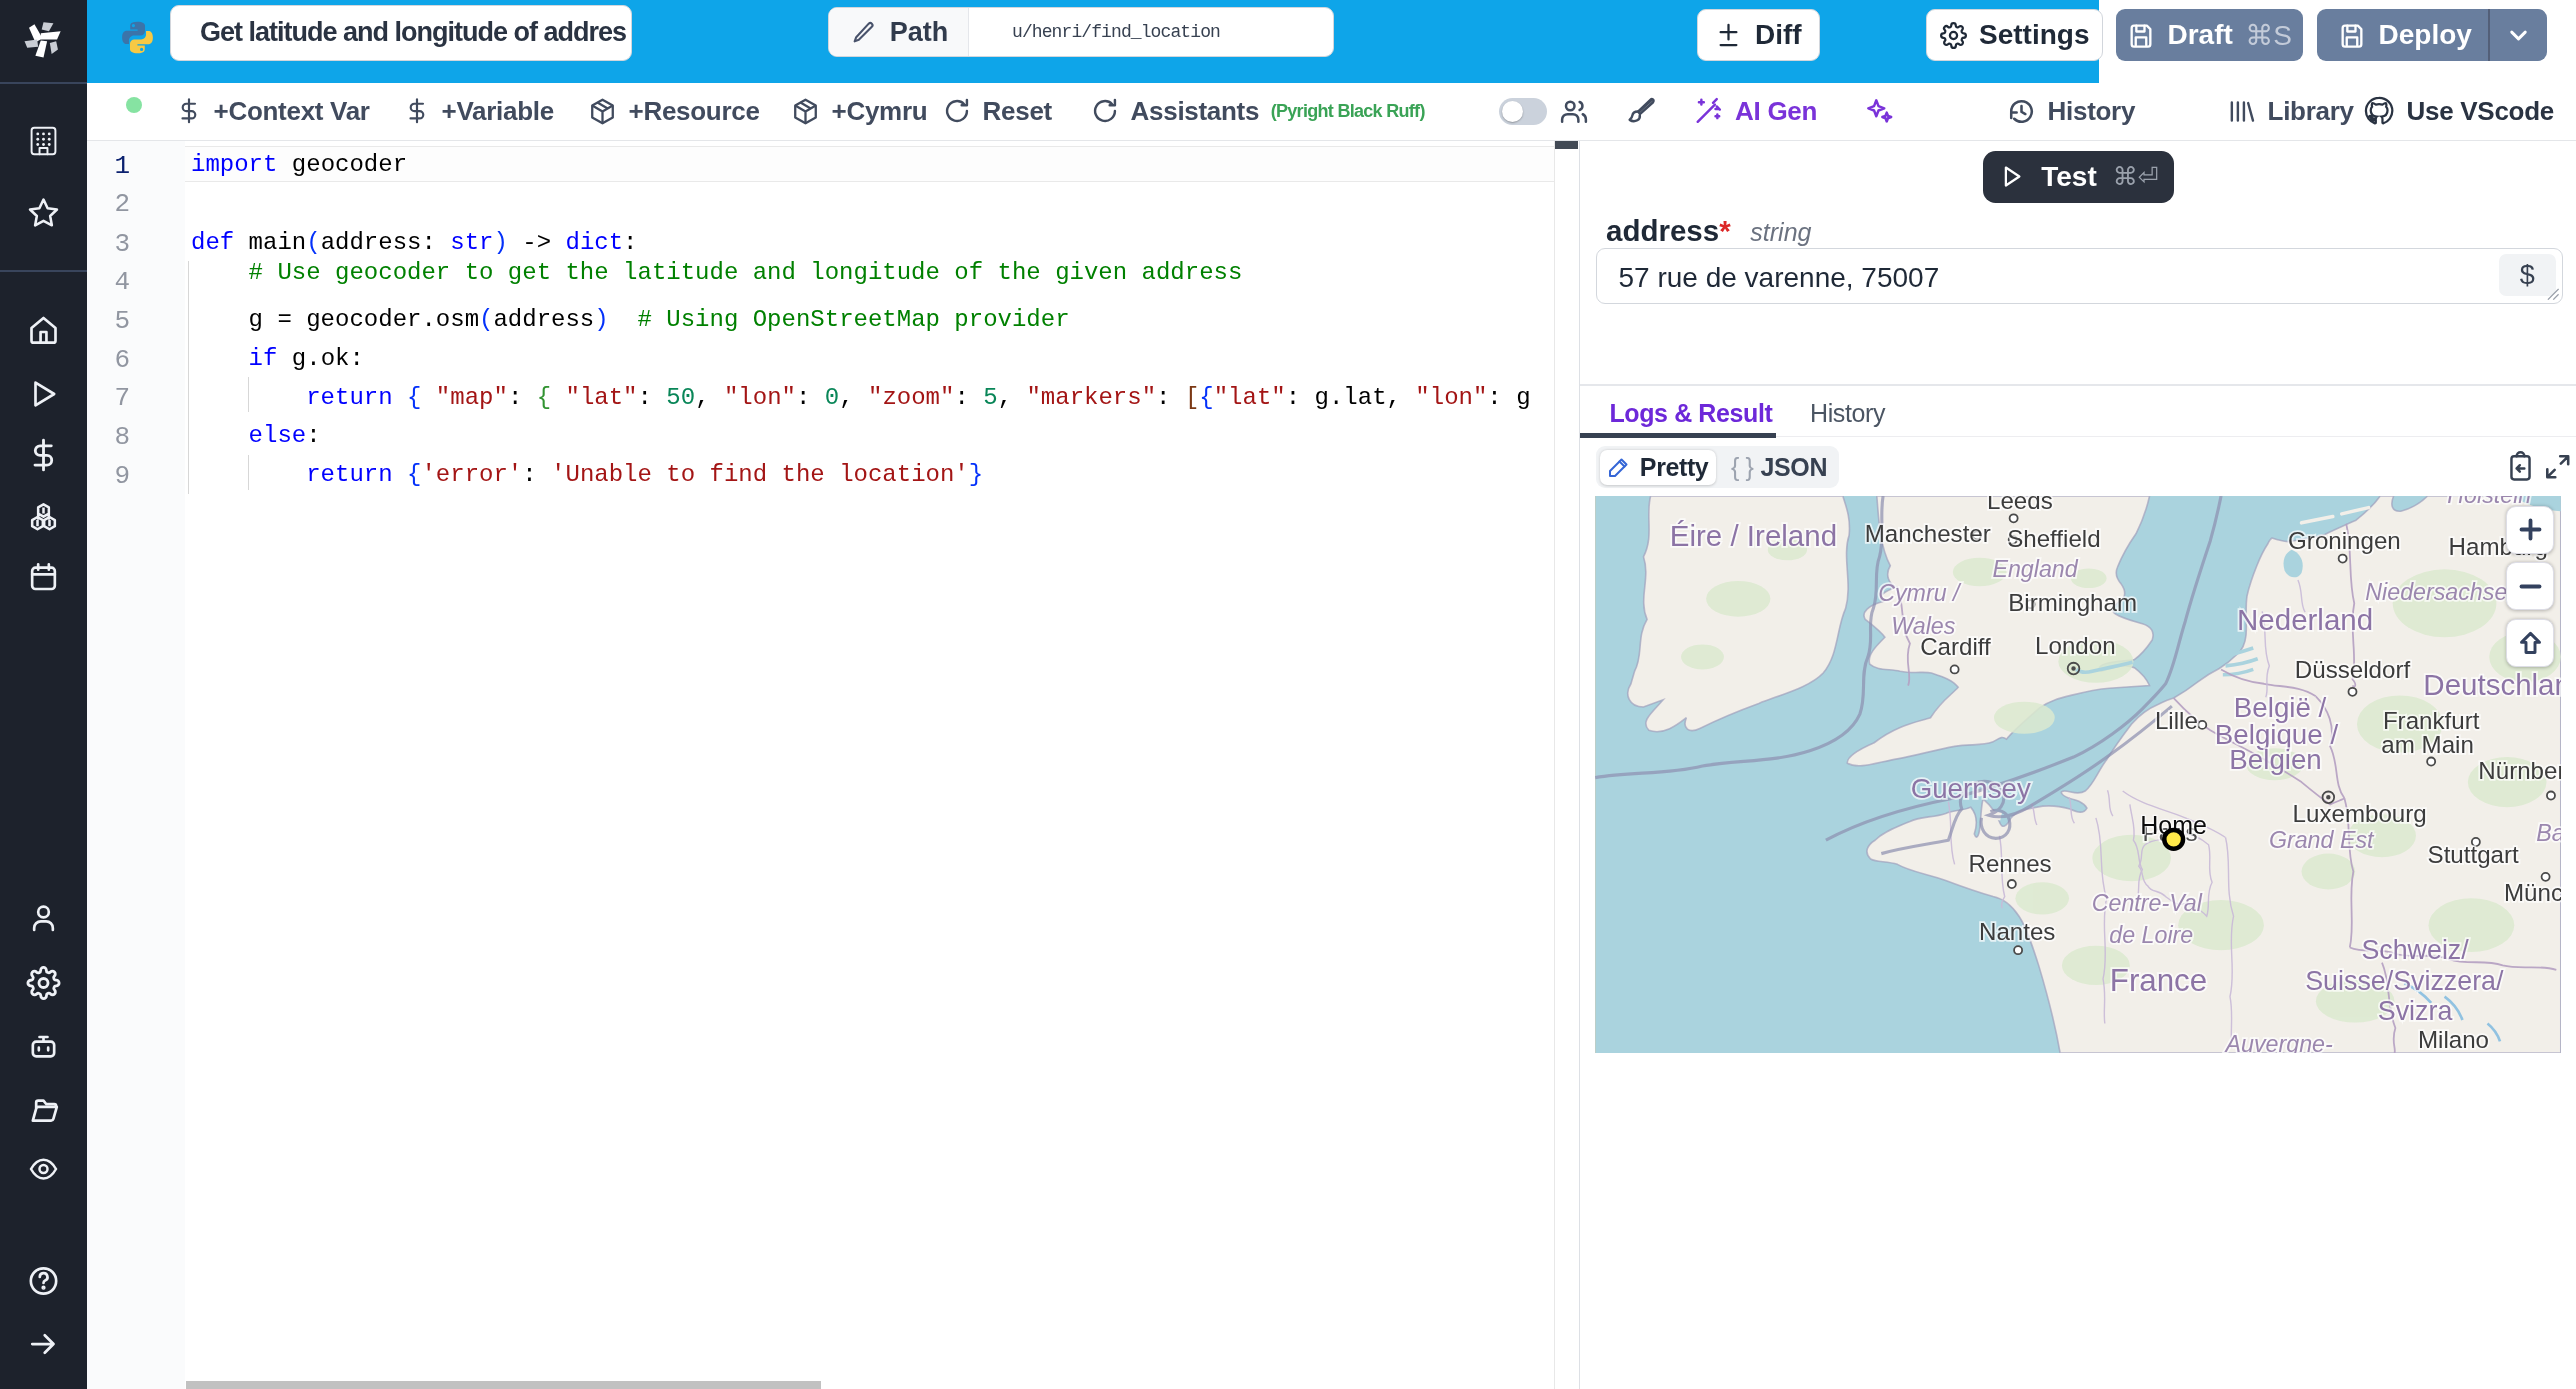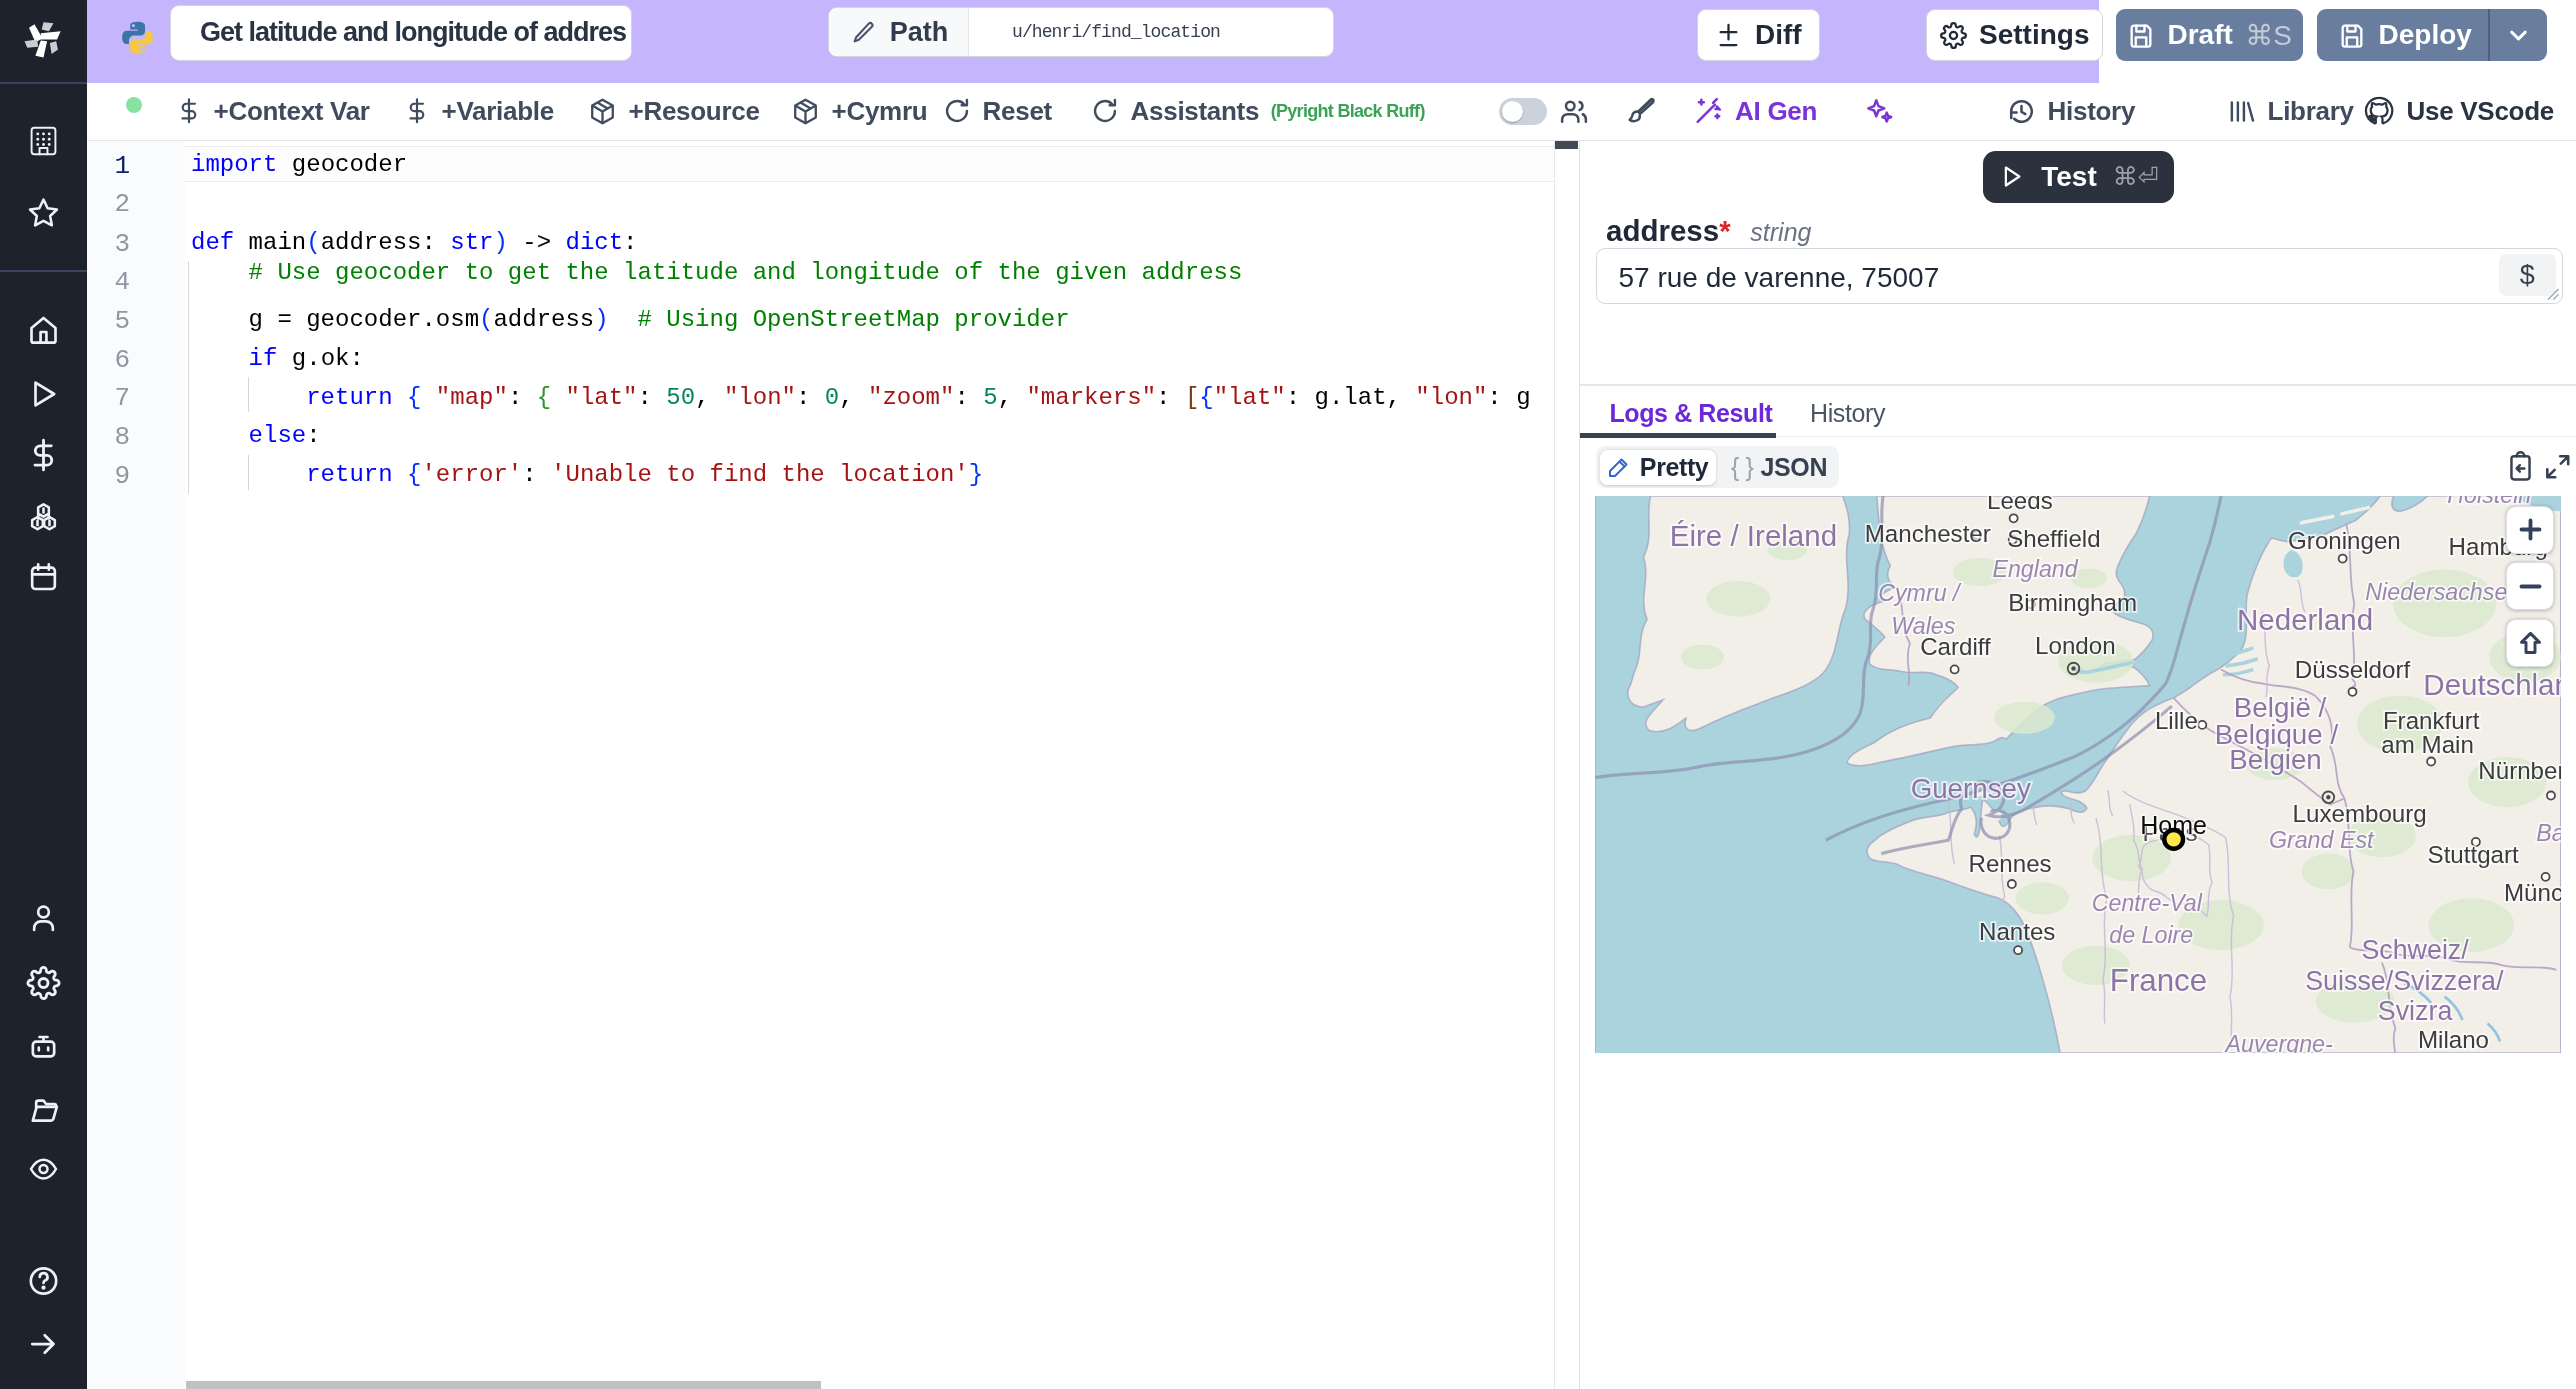--- a/index.html
+++ b/index.html
@@ -6,21 +6,21 @@
 html,body { width:2576px; height:1390px; background:#ffffff; font-family:"Liberation Sans",sans-serif; overflow:hidden; position:relative; }
 .abs { position:absolute; }
 svg { display:block; }
 
 
 #sidebar { position:absolute; left:0; top:0; width:87px; height:1390px; background:#1d222c; }
 #sidebar .sep { position:absolute; left:0; width:87px; height:1.8px; background:#39455c; }
 .sicon { position:absolute; left:0; width:87px; display:flex; justify-content:center; color:#eef1f6; }
 
 
-#row1 { position:absolute; left:87px; top:0; width:2012px; height:83px; background:#c4b5fd; }
+#row1 { position:absolute; left:87px; top:0; width:2012px; height:83px; background:#0ea5e9; }
 #titlebox { position:absolute; left:83px; top:4.5px; width:462px; height:56px; border:1.8px solid #d2d6dc; border-radius:9px; background:#fff; overflow:hidden; display:flex; align-items:center; padding-left:29px; }
 #titlebox span { font-size:27px; font-weight:bold; color:#2a3342; letter-spacing:-1px; white-space:nowrap; }
 #pathbox { position:absolute; left:741px; top:7.2px; width:506px; height:50px; border:1.8px solid #d2d6dc; border-radius:9px; background:#fff; display:flex; align-items:center; overflow:hidden; }
 #pathbox .pleft { height:100%; display:flex; align-items:center; background:#f8f9fa; border-right:1.8px solid #e5e7eb; padding:0 19.7px 0 21.5px; gap:14.3px; }
 #pathbox .pleft span { font-size:27px; font-weight:bold; color:#313b4c; }
 #pathbox .pmono { font-family:"Liberation Mono",monospace; font-size:18px; color:#374151; padding-left:43px; letter-spacing:-0.9px; }
 .tbtn { position:absolute; top:9px; height:52px; border:1.8px solid #d2d6dc; border-radius:9px; background:#fff; display:flex; align-items:center; justify-content:center; gap:12.5px; font-size:28px; font-weight:bold; color:#1f2937; }
 .bbtn { position:absolute; top:9px; height:52px; border-radius:9px; background:#697e9e; display:flex; align-items:center; justify-content:center; gap:12.5px; font-size:28px; font-weight:bold; color:#ffffff; }
 
 
@@ -55,21 +55,21 @@
 #rdivider { position:absolute; left:0; top:243px; width:997px; height:1.8px; background:#e5e7eb; }
 .rtab { position:absolute; top:258px; font-size:25px; letter-spacing:-0.4px; }
 #tabunderline { position:absolute; left:0px; top:292px; width:196px; height:4.5px; background:#374151; }
 #tabline { position:absolute; left:0px; top:295px; width:997px; height:0.9px; background:#ededf0; }
 #seg { position:absolute; left:16px; top:305px; width:243px; height:42px; background:#f1f3f5; border-radius:9px; }
 #seg .pretty { position:absolute; left:3.6px; top:3.6px; width:116px; height:35px; background:#fff; border-radius:7.2px; box-shadow:0 0.9px 2.7px rgba(0,0,0,.18); display:flex; align-items:center; justify-content:center; gap:9px; font-size:25px; font-weight:bold; color:#1f2937; letter-spacing:-0.4px; }
 #seg .json { position:absolute; left:125px; top:0; width:116px; height:42px; display:flex; align-items:center; justify-content:center; gap:7.2px; font-size:25px; font-weight:bold; color:#374151; letter-spacing:-0.4px; }
 #seg .json .br { color:#9ca3af; font-weight:normal; }
 
 
-#map { position:absolute; left:1595px; top:496px; width:966px; height:557px; overflow:hidden; background:#c2410c; }
+#map { position:absolute; left:1595px; top:496px; width:966px; height:557px; overflow:hidden; background:#fdba74; }
 .mapbtn { position:absolute; left:911px; width:48px; height:48px; background:#fff; border:0.9px solid #dddde6; border-radius:9.8px; box-shadow:0 0.9px 3.6px rgba(0,0,0,.25); display:flex; align-items:center; justify-content:center; color:#33415e; }
 </style>
 </head>
 <body>
 
 <div id="sidebar">
   <svg class="abs" style="left:19.7px;top:16px" width="47" height="47" viewBox="0 0 52 52">
     <g fill="#ffffff">
         <path d="M10,13 L16,9 L25,25 L17,29 Z"></path>
         <path d="M23,19 L45,17 L41,26 L23,26 Z"></path>

